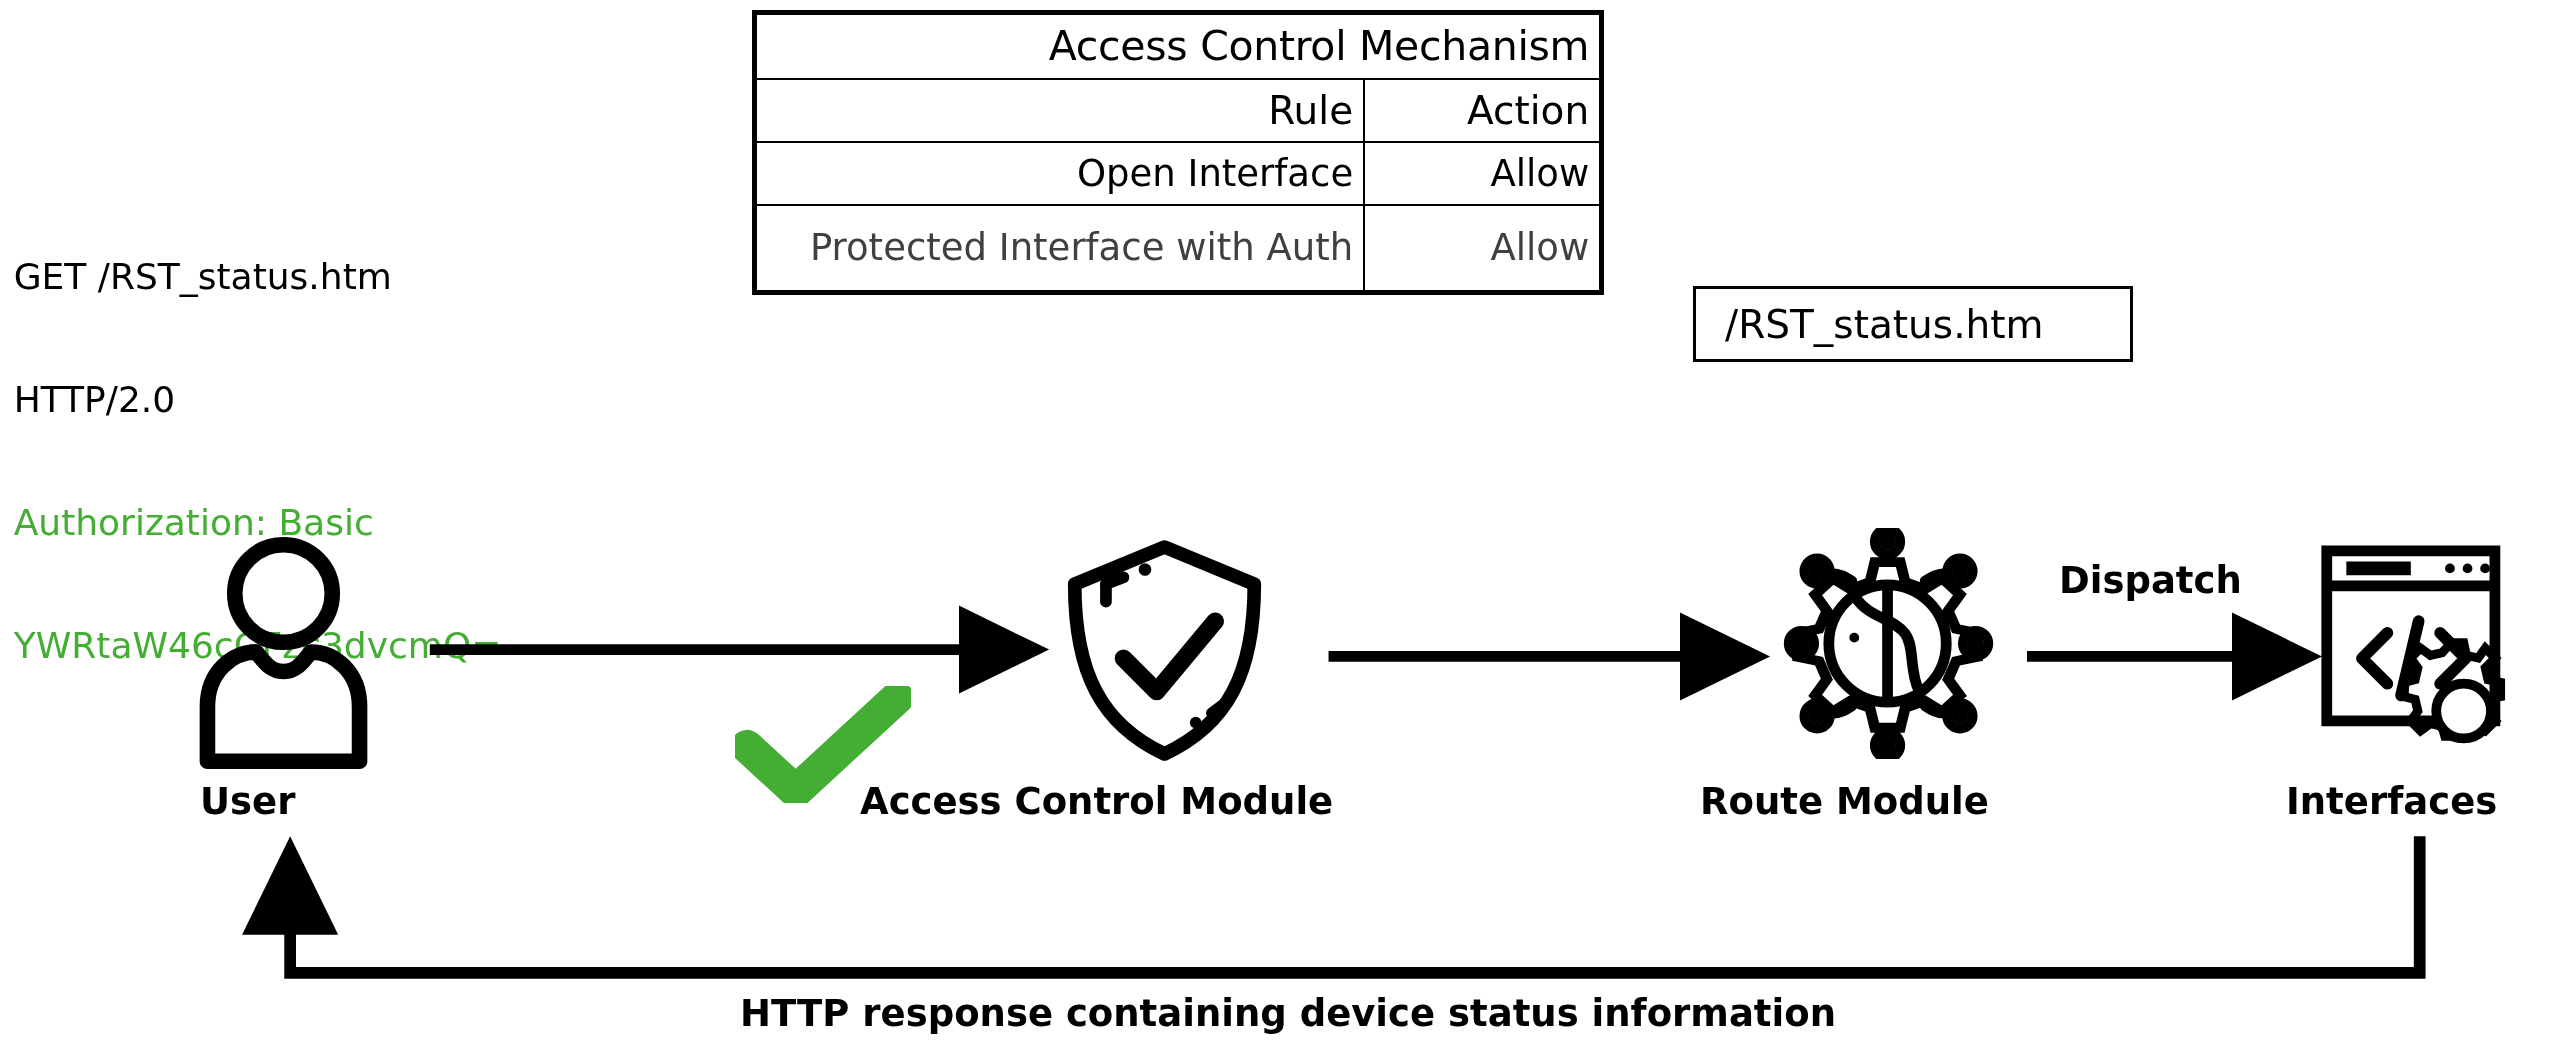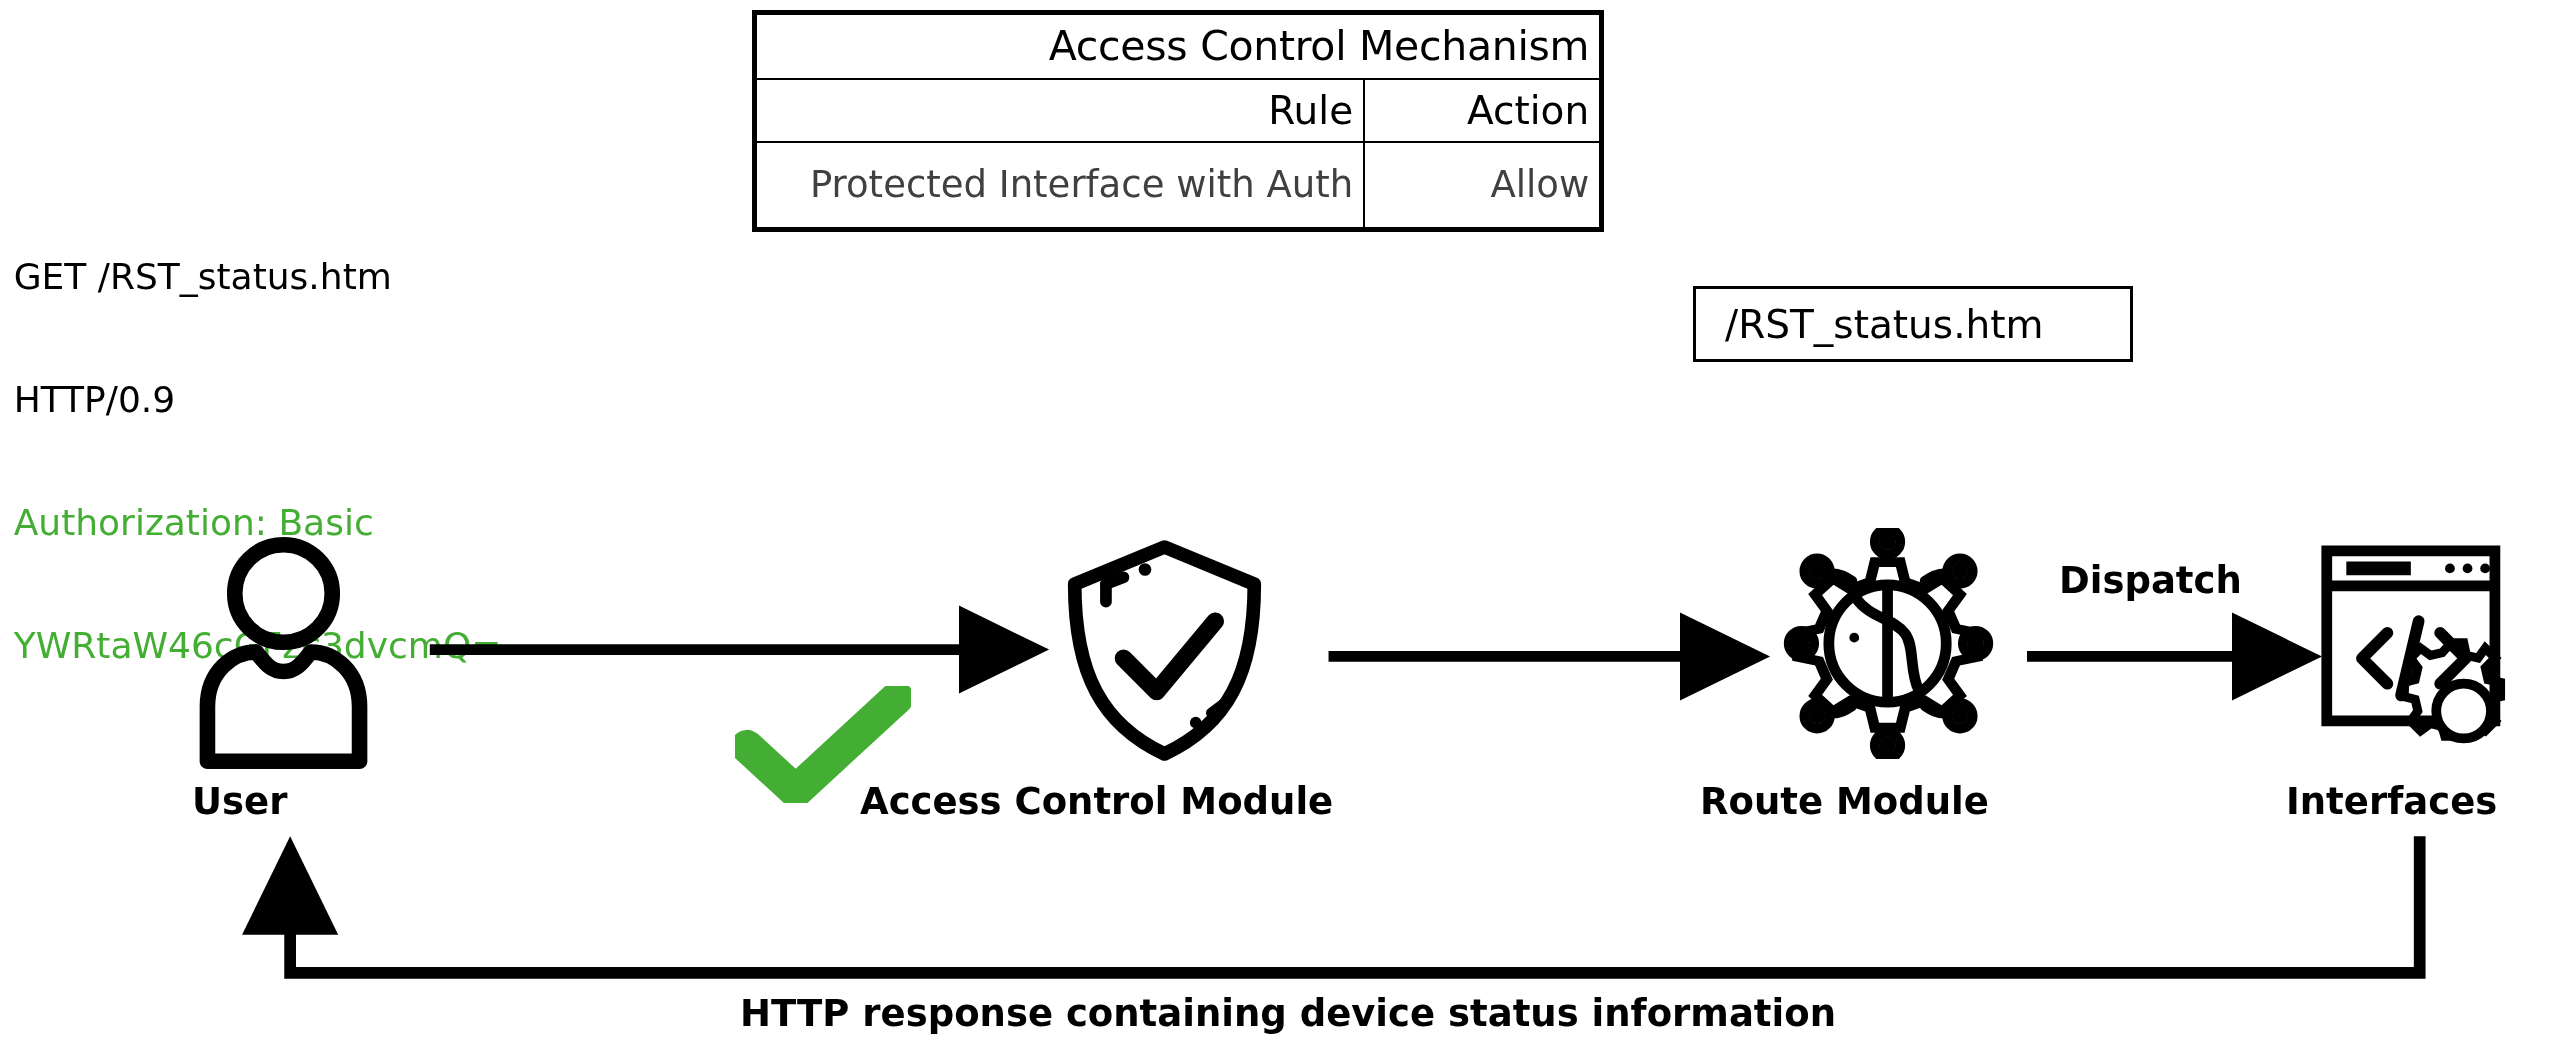--- a/index.html
+++ b/index.html
@@ -69,34 +69,38 @@
   #bottom-caption{
     left:0; top:992px; width:2576px; text-align:center;
     font-size:37px; font-weight:bold;
   }
 </style>
 </head>
 <body>
 
 <div class="abs" id="http-request">
   <span class="line">GET /RST_status.htm</span>
-  <span class="line">HTTP/0.9</span>
+  <span class="line">HTTP/2.0</span>
   <span class="line auth">Authorization: Basic</span>
   <span class="line auth">YWRtaW46cGFzc3dvcmQ=</span>
 </div>
 
 <div class="abs" id="acl-table">
   <table>
     <tbody>
         <tr>
       <td class="tbl-title" colspan="2">Access Control Mechanism</td>
     </tr>
     <tr>
       <th class="tbl-head col-rule">Rule</th>
       <th class="tbl-head col-action">Action</th>
+    </tr>
+    <tr>
+      <td class="tbl-cell col-rule">Open Interface</td>
+      <td class="tbl-cell col-action">Allow</td>
     </tr>
     <tr>
       <td class="tbl-cell two-line col-rule green">Protected Interface with Auth</td>
       <td class="tbl-cell col-action green">Allow</td>
     </tr>
   </tbody>
     </table>
 </div>
 
 <div class="abs" id="rst-box">
@@ -127,21 +131,21 @@
   </svg>
 </div>
 
 <div class="abs icon" style="left:186px;top:535px;">
   <svg width="195" height="234" viewBox="0 0 200 240">
     <circle cx="100" cy="60" r="50" fill="none" stroke="#000" stroke-width="16"></circle>
     <path d="M22,232 L22,176 C22,140 48,120 72,120 C82,133 88,140 100,140
              C112,140 118,133 128,120 C152,120 178,140 178,176 L178,232 Z" fill="none" stroke="#000" stroke-width="16" stroke-linejoin="round"></path>
   </svg>
 </div>
-<div class="abs node-label" style="left:192px;top:780px;width:195px;">User</div>
+<div class="abs node-label" style="left:200px;top:780px;width:195px;">User</div>
 
 <div class="abs icon" style="left:1063px;top:537px;">
   <svg width="203" height="227" viewBox="0 0 208 232">
     <path d="M104,10 L196,48 C196,140 168,192 104,222 C40,192 12,140 12,48 Z" fill="none" stroke="#000" stroke-width="14" stroke-linejoin="round"></path>
     <path d="M44,66 L44,48" fill="none" stroke="#000" stroke-width="12" stroke-linecap="round"></path>
     <path d="M44,48 L62,41" fill="none" stroke="#000" stroke-width="12" stroke-linecap="round"></path>
     <circle cx="84" cy="33" r="6.5" fill="#000"></circle>
     <path d="M62,124 L96,158 L156,86" fill="none" stroke="#000" stroke-width="18" stroke-linecap="round" stroke-linejoin="round"></path>
     <circle cx="136" cy="190" r="6" fill="#000"></circle>
     <path d="M152,180 L168,168" fill="none" stroke="#000" stroke-width="11" stroke-linecap="round"></path>

